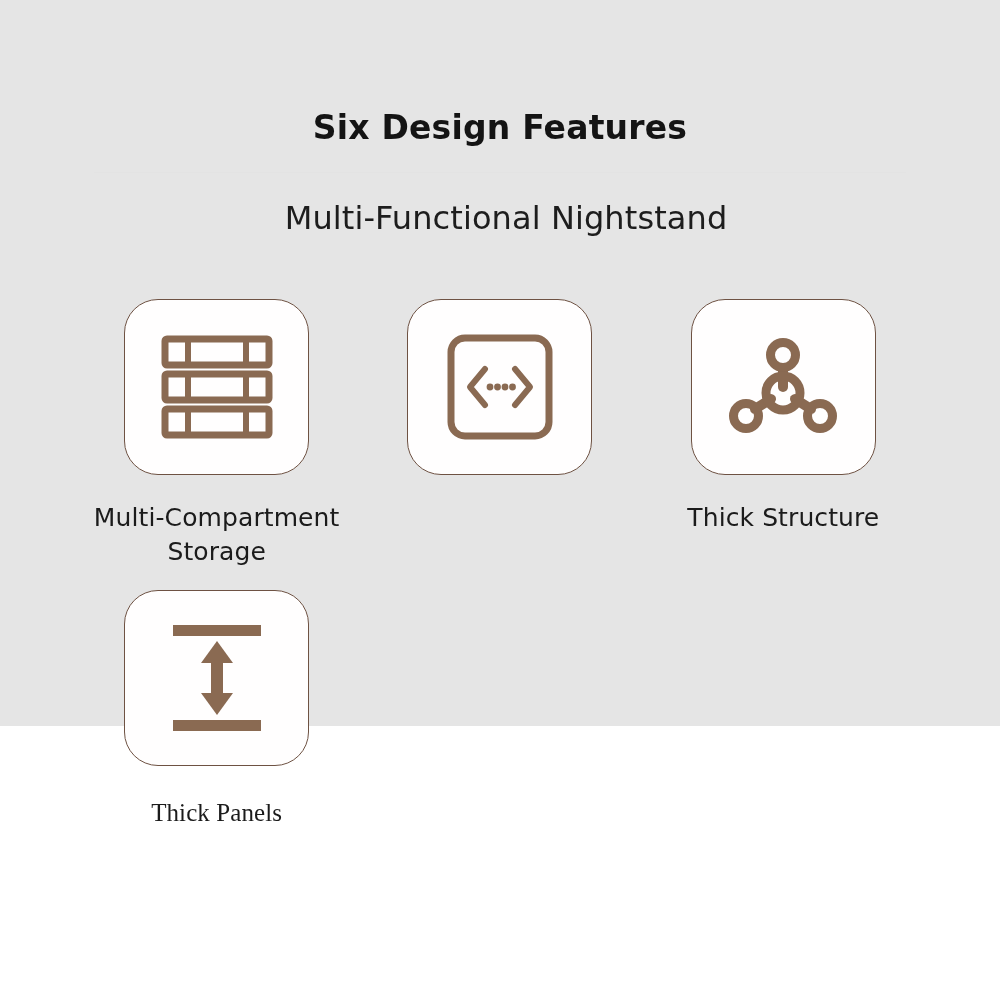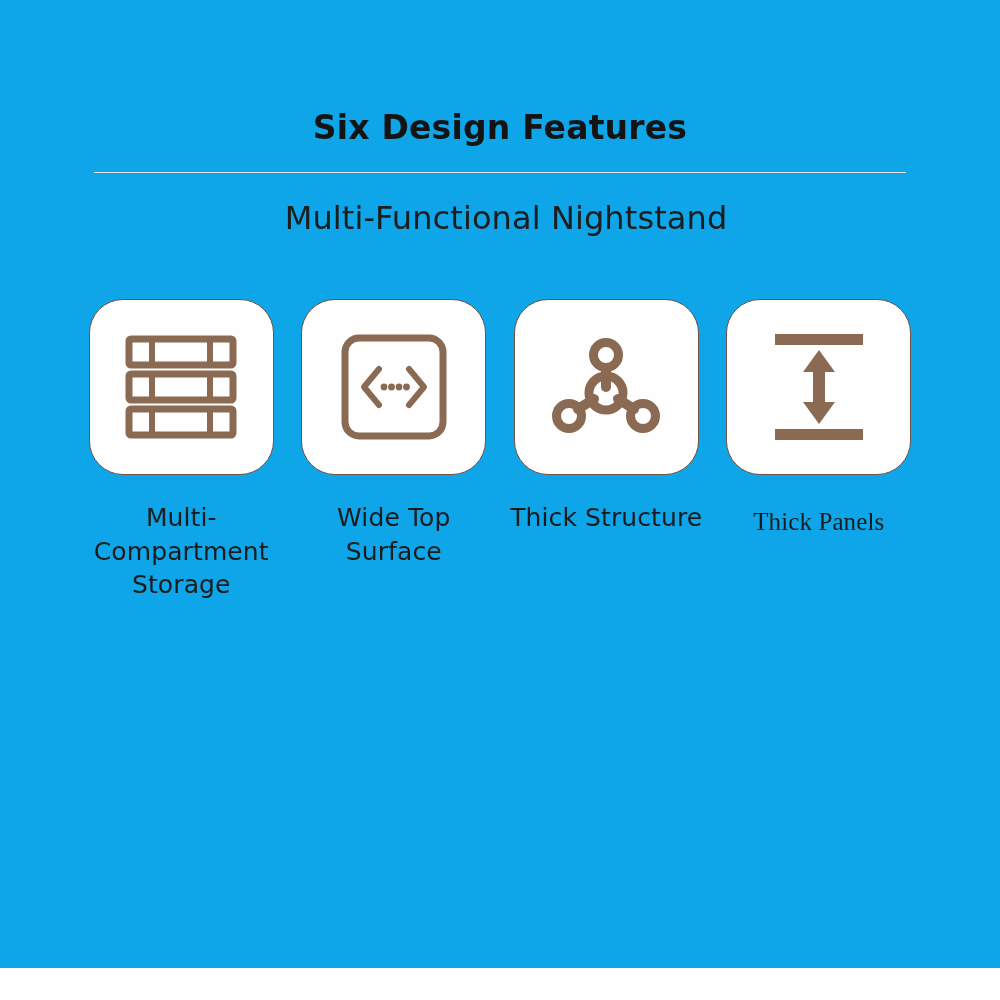--- a/index.html
+++ b/index.html
@@ -9,22 +9,22 @@
   body {
     width: 1000px;
     height: 1000px;
     background: #ffffff;
     font-family: "DejaVu Sans", "Liberation Sans", sans-serif;
     overflow: hidden;
   }
   .page {
     position: relative;
     width: 1000px;
-    height: 968px;
-    background: #0ea5e9;
+    height: 726px;
+    background: #e5e5e5;
     box-sizing: border-box;
   }
 
   
   .header {
     padding-top: 108px;
     text-align: center;
   }
   .title {
     font-size: 33px;
@@ -46,21 +46,21 @@
     color: #1d1d1d;
     margin: 26px 0 0 12px;
     line-height: 1.2;
     letter-spacing: 0.1px;
   }
 
   
   .grid {
     margin-top: 62px;
     display: grid;
-    grid-template-columns: repeat(4, 1fr);
+    grid-template-columns: repeat(3, 1fr);
     grid-template-rows: repeat(2, auto);
     row-gap: 22px;
     column-gap: 0px;
     padding: 0 75px;
     box-sizing: border-box;
   }
   .cell {
     display: flex;
     flex-direction: column;
     align-items: center;
@@ -135,21 +135,20 @@
           <polyline points="41,38 26,56 41,74" fill="none" stroke="#8a6a52" stroke-width="6" stroke-linecap="round" stroke-linejoin="round"></polyline>
           <polyline points="71,38 86,56 71,74" fill="none" stroke="#8a6a52" stroke-width="6" stroke-linecap="round" stroke-linejoin="round"></polyline>
           <g fill="#8a6a52">
             <circle cx="46" cy="56" r="3.4"></circle>
             <circle cx="53.5" cy="56" r="3.4"></circle>
             <circle cx="61" cy="56" r="3.4"></circle>
             <circle cx="68.5" cy="56" r="3.4"></circle>
           </g>
         </svg>
       </div>
-      <div class="caption">Wide Top Surface</div>
     </div>
 
     <div class="cell row1">
       <div class="tile">
         <svg width="118" height="112" viewBox="0 0 118 112">
           <g stroke="#8a6a52" stroke-width="10" fill="none" stroke-linecap="round">
             <line x1="59" y1="37" x2="59" y2="56"></line>
             <line x1="47" y1="68" x2="31" y2="78"></line>
             <line x1="71" y1="68" x2="87" y2="78"></line>
           </g>

